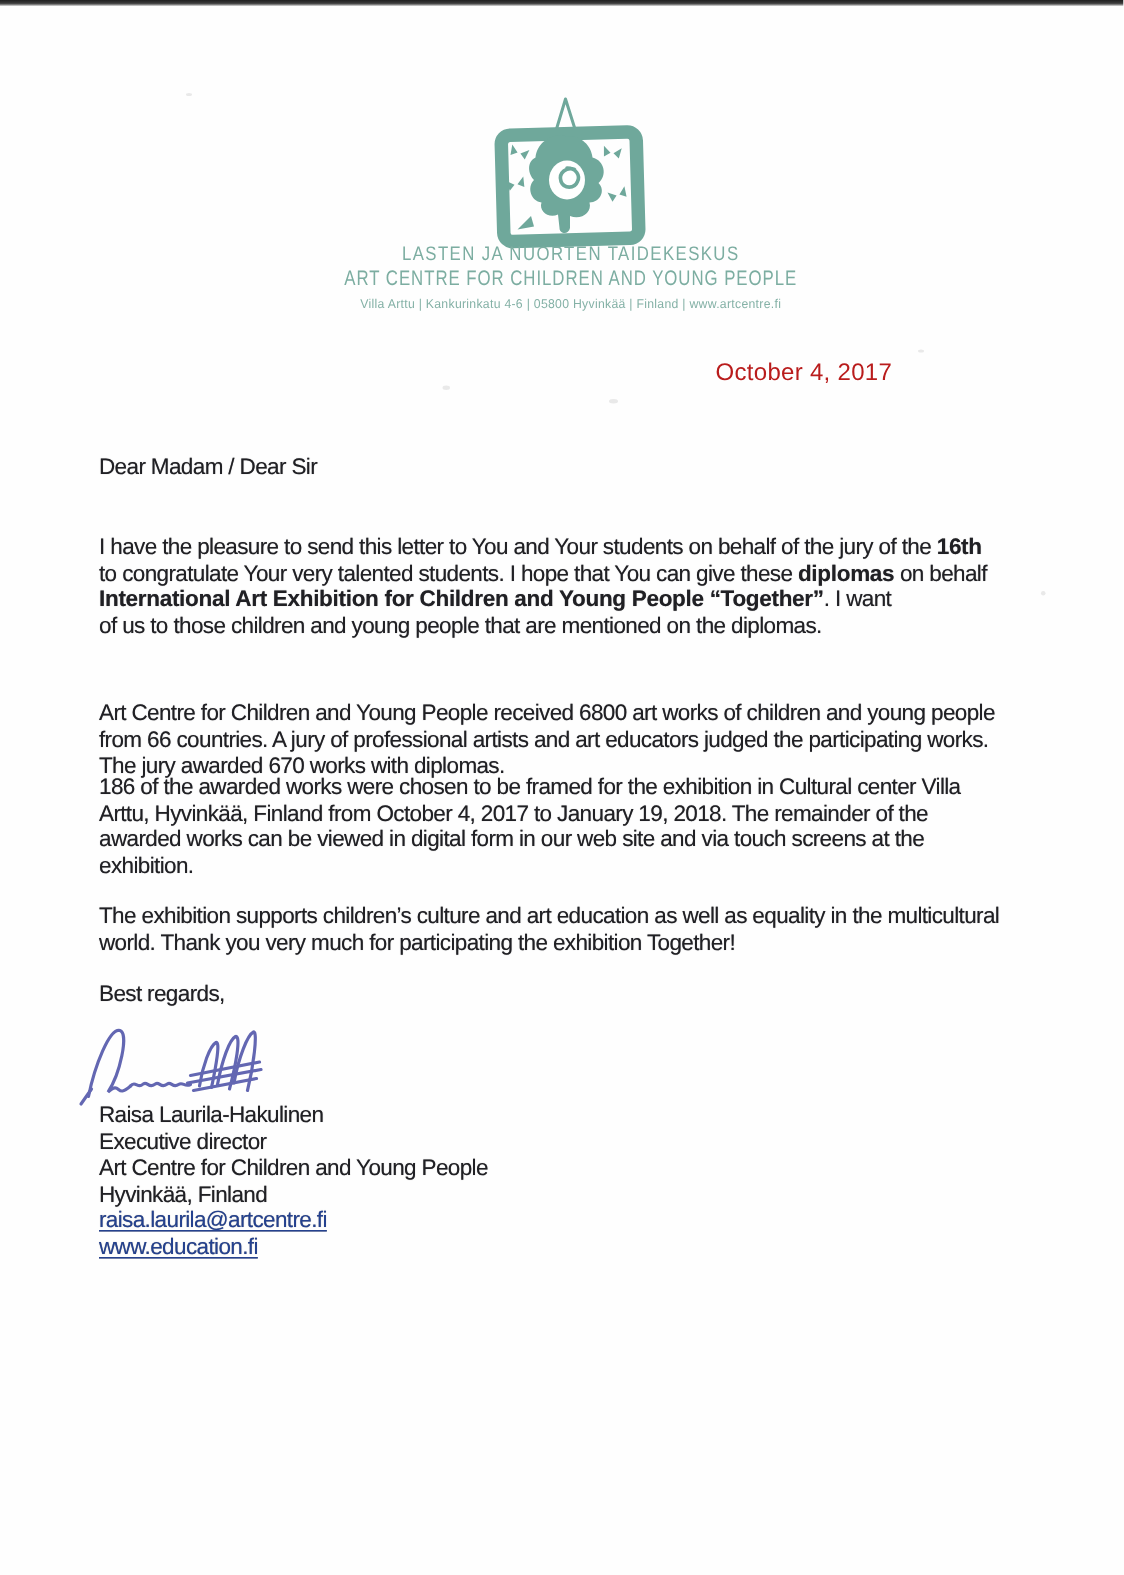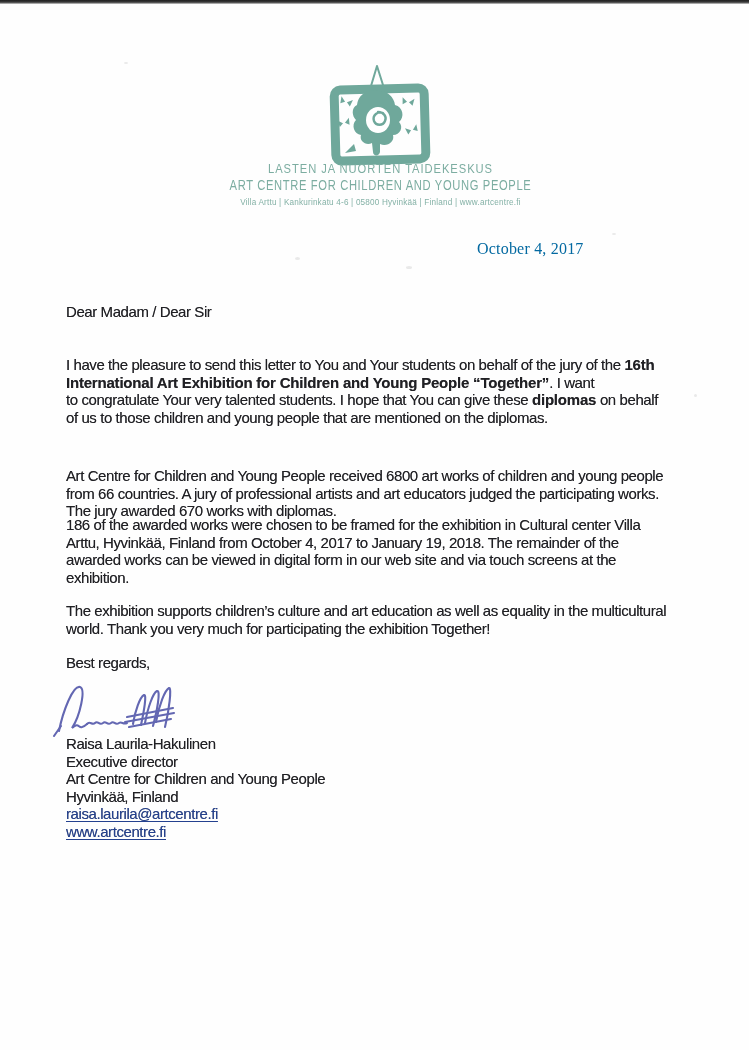--- a/index.html
+++ b/index.html
@@ -48,23 +48,22 @@
     transform: translateX(6px) scaleX(0.80);
   }
   .org-address {
     top: 197px; font-size: 8.5px; letter-spacing: 0.2px; color: #84b1a6;
     transform: translateX(6px) scaleX(0.96);
   }
 
   
   .dateline {
     position: absolute; left: 477px; top: 240px;
-    font-size: 16px; color: #0369a1; letter-spacing: 0.2px;
+    font-size: 16px; color: #b91c1c; letter-spacing: 0.2px;
     white-space: nowrap;
-    font-family: Liberation Serif, serif;
   }
   .bodytext {
     position: absolute; left: 66px; width: 660px;
     font-size: 15px; line-height: 17.5px;
     letter-spacing: -0.42px;
     color: #202024;
     text-shadow: 0 0 0.5px rgba(30,30,34,0.55);
   }
   .bodytext .line { white-space: nowrap; }
   b, strong, .b { font-weight: bold; letter-spacing: -0.2px; }
@@ -137,22 +136,22 @@
     <div class="org-line org-en">ART CENTRE FOR CHILDREN AND YOUNG PEOPLE</div>
     <div class="org-line org-address">Villa Arttu | Kankurinkatu 4-6 | 05800 Hyvinkää | Finland | www.artcentre.fi</div>
   </div>
 
   <div class="dateline">October 4, 2017</div>
 
   <div class="bodytext salutation">Dear Madam / Dear Sir</div>
 
   <div class="bodytext para-1">
     <div class="line"><span>I have the pleasure to send this letter to You and Your students on behalf of the jury of the </span><b>16th</b></div>
+    <div class="line"><span>to congratulate Your very talented students. I hope that You can give these </span><b>diplomas</b><span> on behalf</span></div>
     <div class="line"><b>International Art Exhibition for Children and Young People “Together”</b><span>. I want</span></div>
-    <div class="line"><span>to congratulate Your very talented students. I hope that You can give these </span><b>diplomas</b><span> on behalf</span></div>
     <div class="line"><span>of us to those children and young people that are mentioned on the diplomas.</span></div>
   </div>
 
   <div class="bodytext para-2">
     <div class="line">Art Centre for Children and Young People received 6800 art works of children and young people</div>
     <div class="line">from 66 countries. A jury of professional artists and art educators judged the participating works.</div>
     <div class="line">The jury awarded 670 works with diplomas.</div>
   </div>
 
   <div class="bodytext para-3">
@@ -184,16 +183,16 @@
       </g>
     </svg>
   </div>
 
   <div class="bodytext sig-block">
     <div class="line">Raisa Laurila-Hakulinen</div>
     <div class="line">Executive director</div>
     <div class="line">Art Centre for Children and Young People</div>
     <div class="line">Hyvinkää, Finland</div>
     <div class="line"><a href="#" class="doc-link">raisa.laurila@artcentre.fi</a></div>
-    <div class="line"><a href="#" class="doc-link">www.artcentre.fi</a></div>
+    <div class="line"><a href="#" class="doc-link">www.education.fi</a></div>
   </div>
 
 </div>
 
 </body></html>

